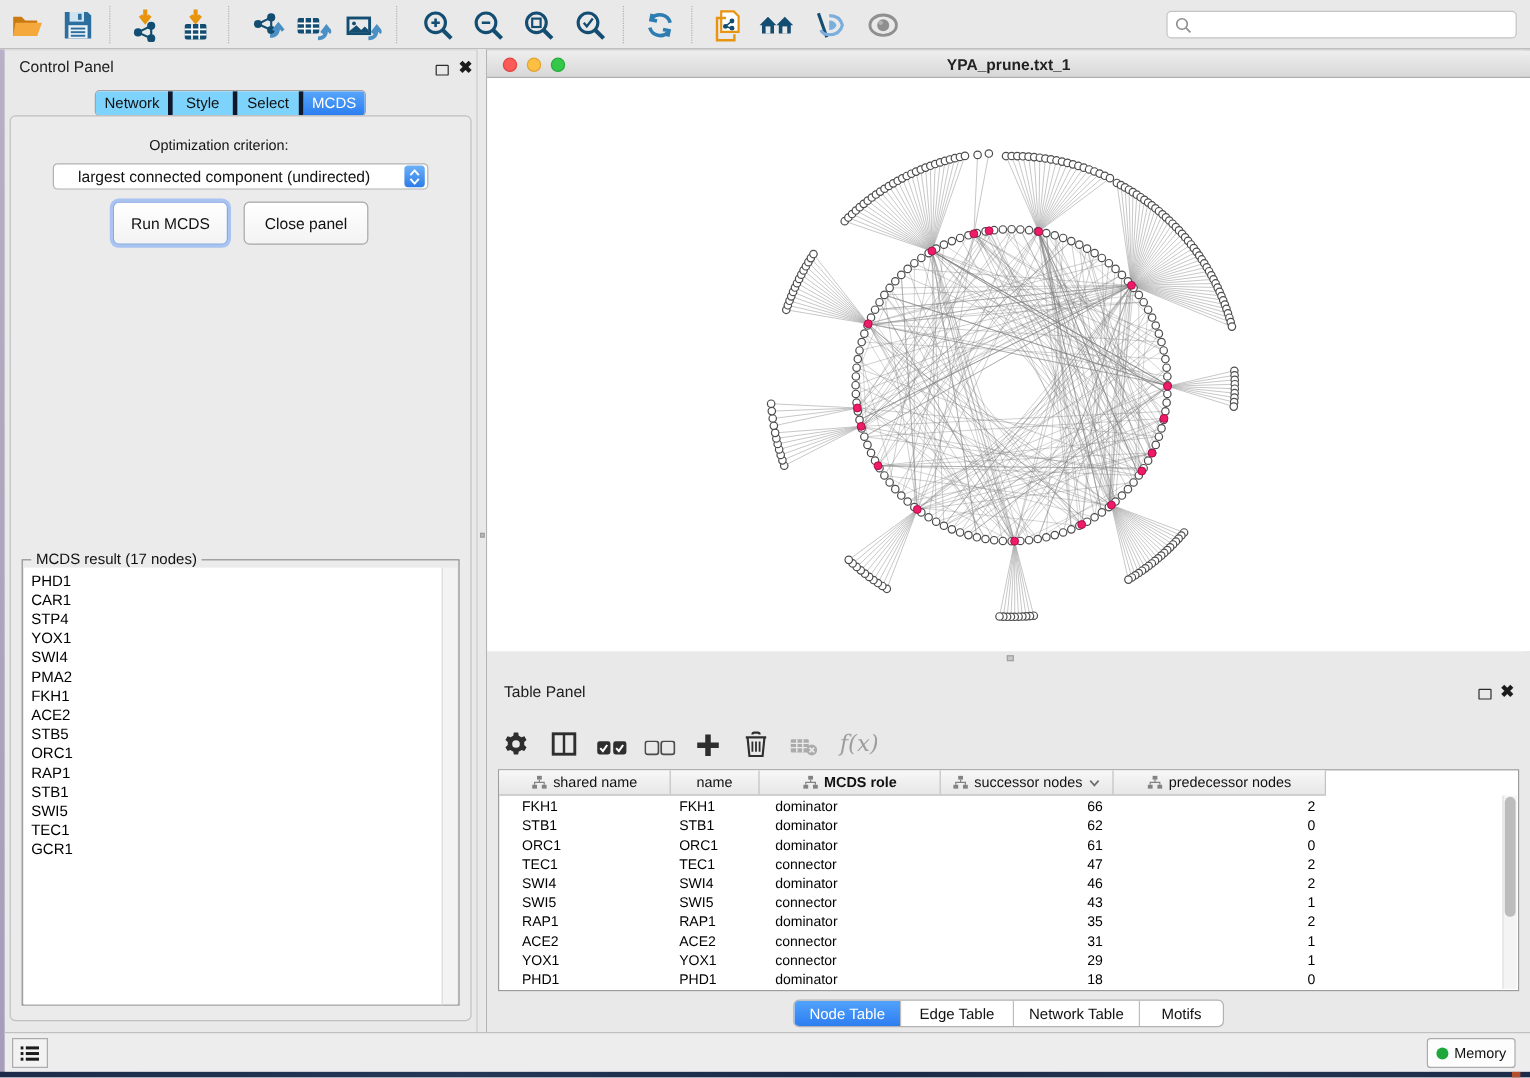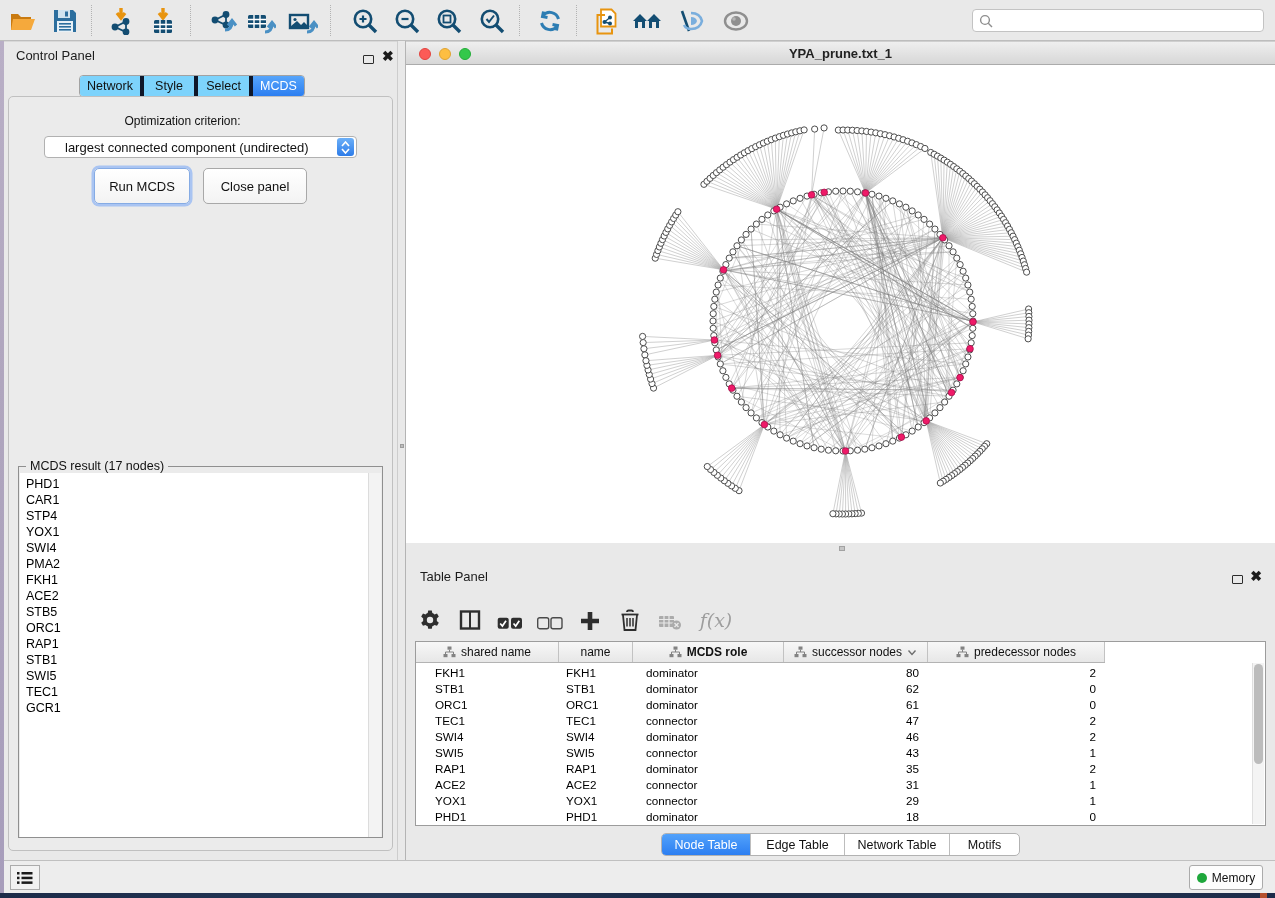--- a/index.html
+++ b/index.html
@@ -1133,21 +1133,21 @@
             </svg>
           </span>
           <span>predecessor nodes</span>
         </div>
       </div>
     <div id="tbl-rows">
         <div class="tbl-row" style="top: 22px;">
           <div class="td" style="width: 143px; padding-left: 19px;">FKH1</div>
           <div class="td" style="width: 74px; padding-left: 7px;">FKH1</div>
           <div class="td" style="width: 151px; padding-left: 13px;">dominator</div>
-          <div class="td" style="width: 144px; text-align: right; padding-right: 9px;">80</div>
+          <div class="td" style="width: 144px; text-align: right; padding-right: 9px;">66</div>
           <div class="td" style="width: 177px; text-align: right; padding-right: 9px;">2</div>
         </div>
         <div class="tbl-row" style="top: 38px;">
           <div class="td" style="width: 143px; padding-left: 19px;">STB1</div>
           <div class="td" style="width: 74px; padding-left: 7px;">STB1</div>
           <div class="td" style="width: 151px; padding-left: 13px;">dominator</div>
           <div class="td" style="width: 144px; text-align: right; padding-right: 9px;">62</div>
           <div class="td" style="width: 177px; text-align: right; padding-right: 9px;">0</div>
         </div>
         <div class="tbl-row" style="top: 54px;">

